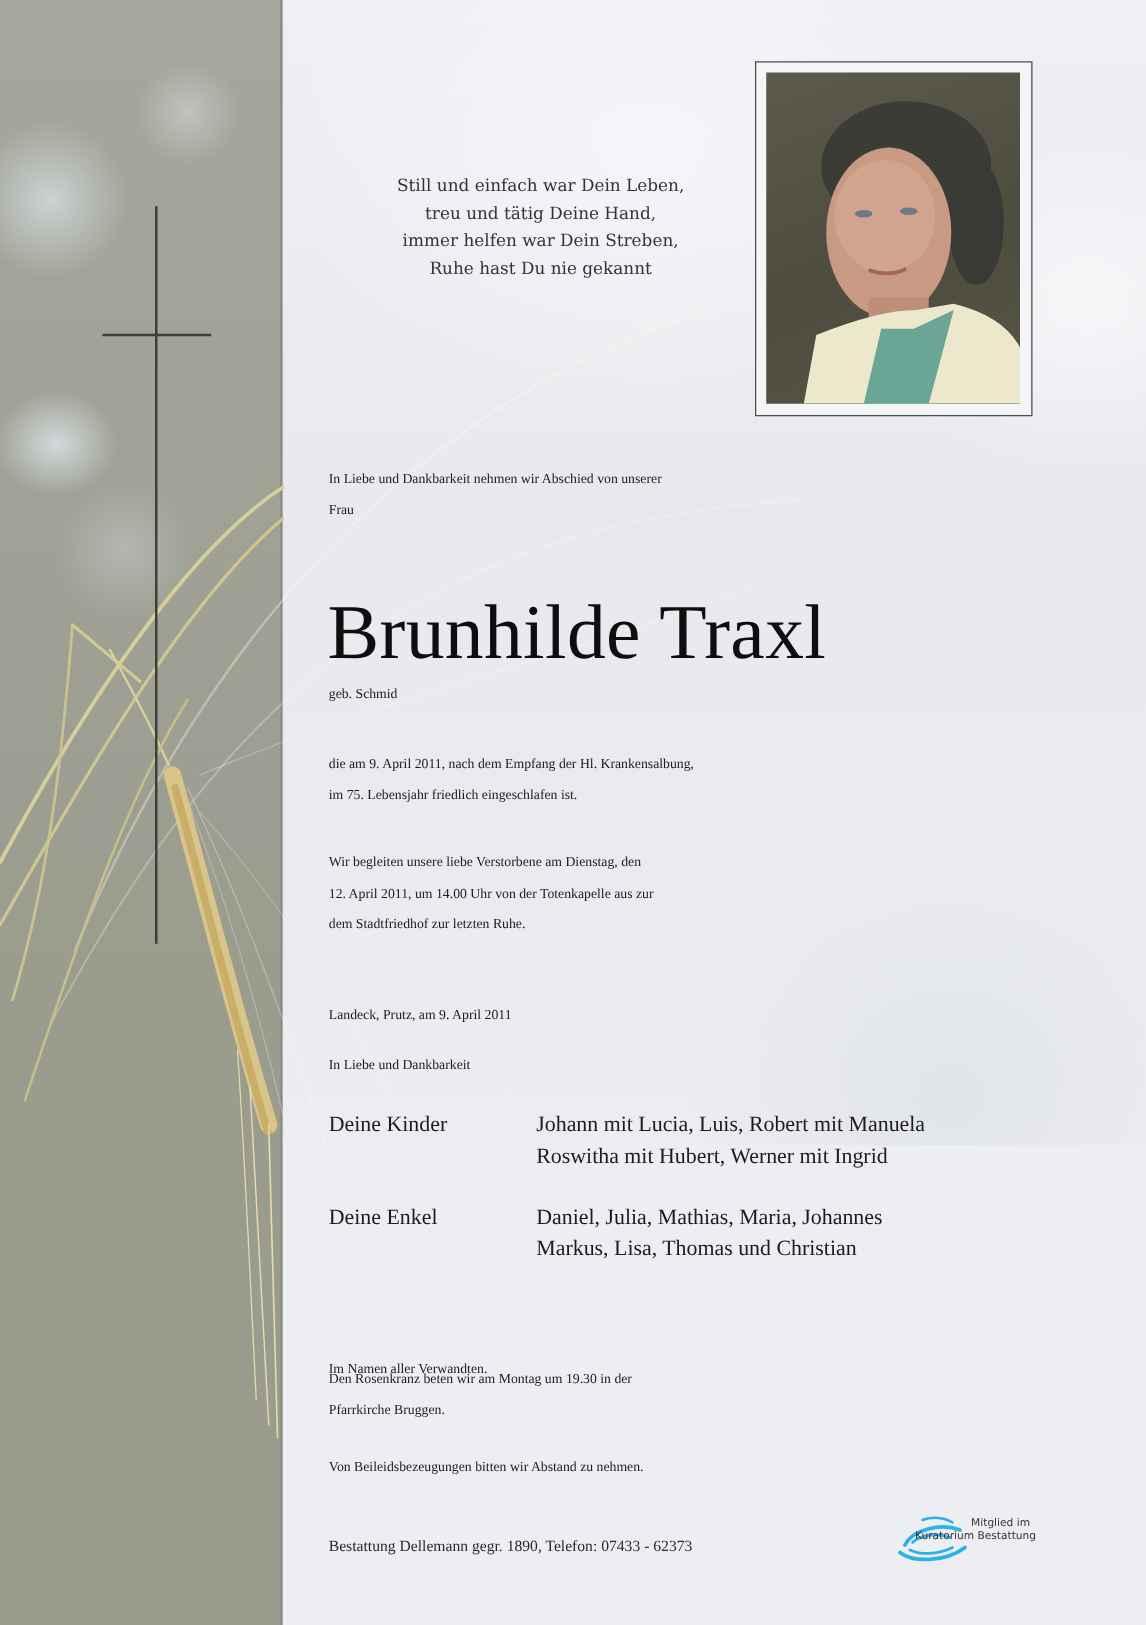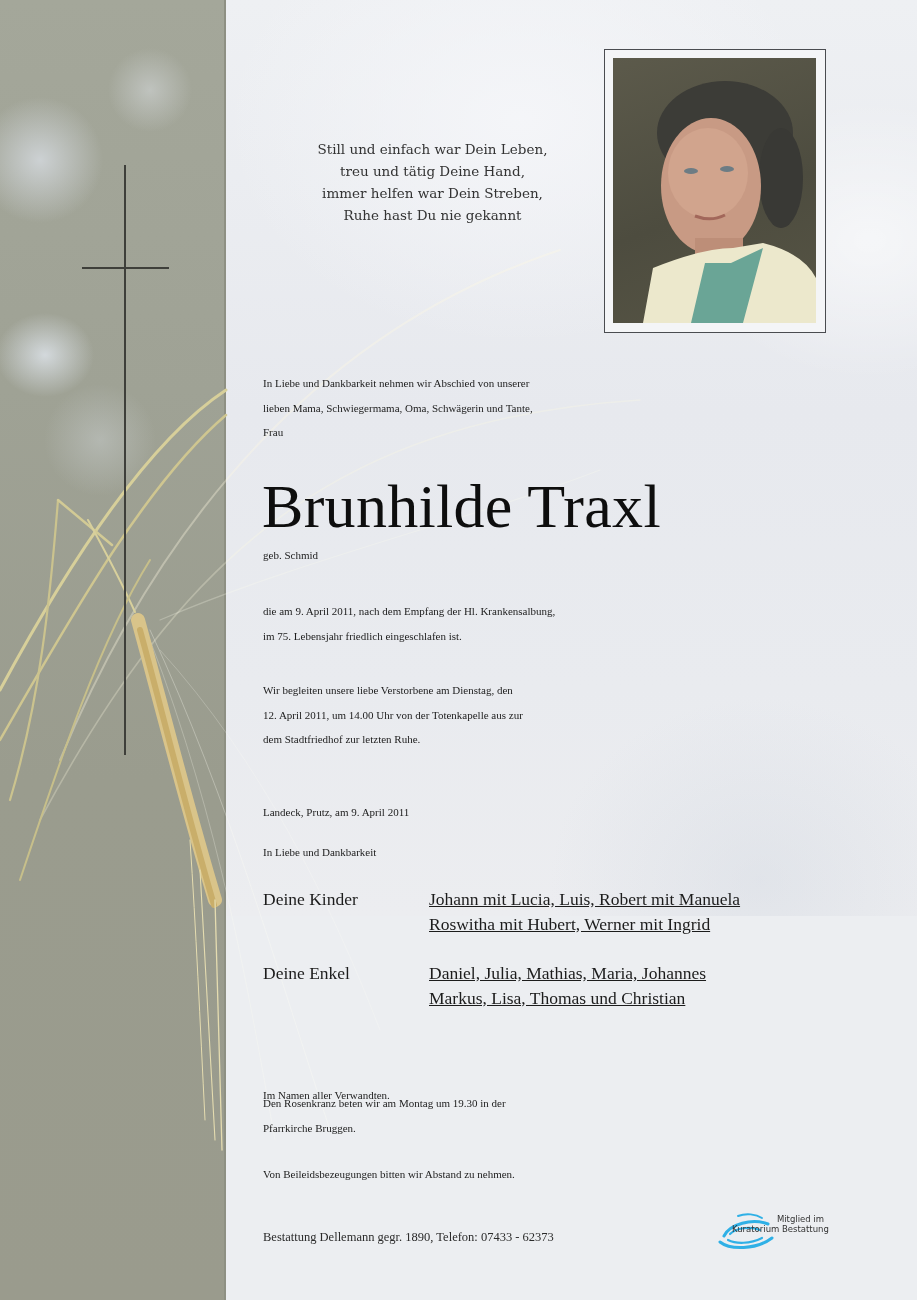--- a/index.html
+++ b/index.html
@@ -61,21 +61,21 @@
     font-size:62px; line-height:66px; color:#0e0e0e; white-space:nowrap; letter-spacing:0.3px;
   }
   .maiden { top:543px; }
   .death { top:599px; }
   .funeral { top:678px; }
   .place-date { top:800px; }
   .thanks { top:840px; }
   .family-table { position:absolute; left:263px; top:887px; font-family:"Liberation Serif", serif; font-size:17.5px; line-height:24.5px; color:#1c1c1c; }
   .family-row { position:relative; height:74px; }
   .family-row .rel { position:absolute; left:0; top:0; white-space:nowrap; }
-  .family-row .names { position:absolute; left:166px; top:0;text-decoration:underline; }
+  .family-row .names { position:absolute; left:166px; top:0; }
   .family-row .names div { white-space:nowrap; }
   .relatives { top:1035px;margin-top:48px; }
   .rosary { top:1091px; }
   .condolence { top:1162px; }
 
   .footer-text {
     position:absolute; left:263px; top:1230px; font-family:"Liberation Serif", serif;
     font-size:12.5px; color:#2a2a2a; white-space:nowrap;
   }
   .logo { position:absolute; left:716px; top:1210px; width:135px; height:42px; }
@@ -147,21 +147,20 @@
         <rect x="82" y="180" width="48" height="40" fill="#bd8e78"></rect>
 
         <path d="M30 265 L 40 210 Q 90 190 120 190 L 150 185 Q 190 195 203 220 L 203 265 Z" fill="#ece8cc"></path>
         <path d="M78 265 L 92 205 L 118 205 L 150 190 L 130 265 Z" fill="#6aa596"></path>
       </svg>
     </div>
   </div>
 
   <div class="body-text intro">
     <div>In Liebe und Dankbarkeit nehmen wir Abschied von unserer</div>
-    <div>lieben Mama, Schwiegermama, Oma, Schwägerin und Tante,</div>
     <div>Frau</div>
   </div>
 
   <div class="name">Brunhilde Traxl</div>
 
   <div class="body-text maiden">geb. Schmid</div>
 
   <div class="body-text death">
     <div>die am 9. April 2011, nach dem Empfang der Hl. Krankensalbung,</div>
     <div>im 75. Lebensjahr friedlich eingeschlafen ist.</div>

